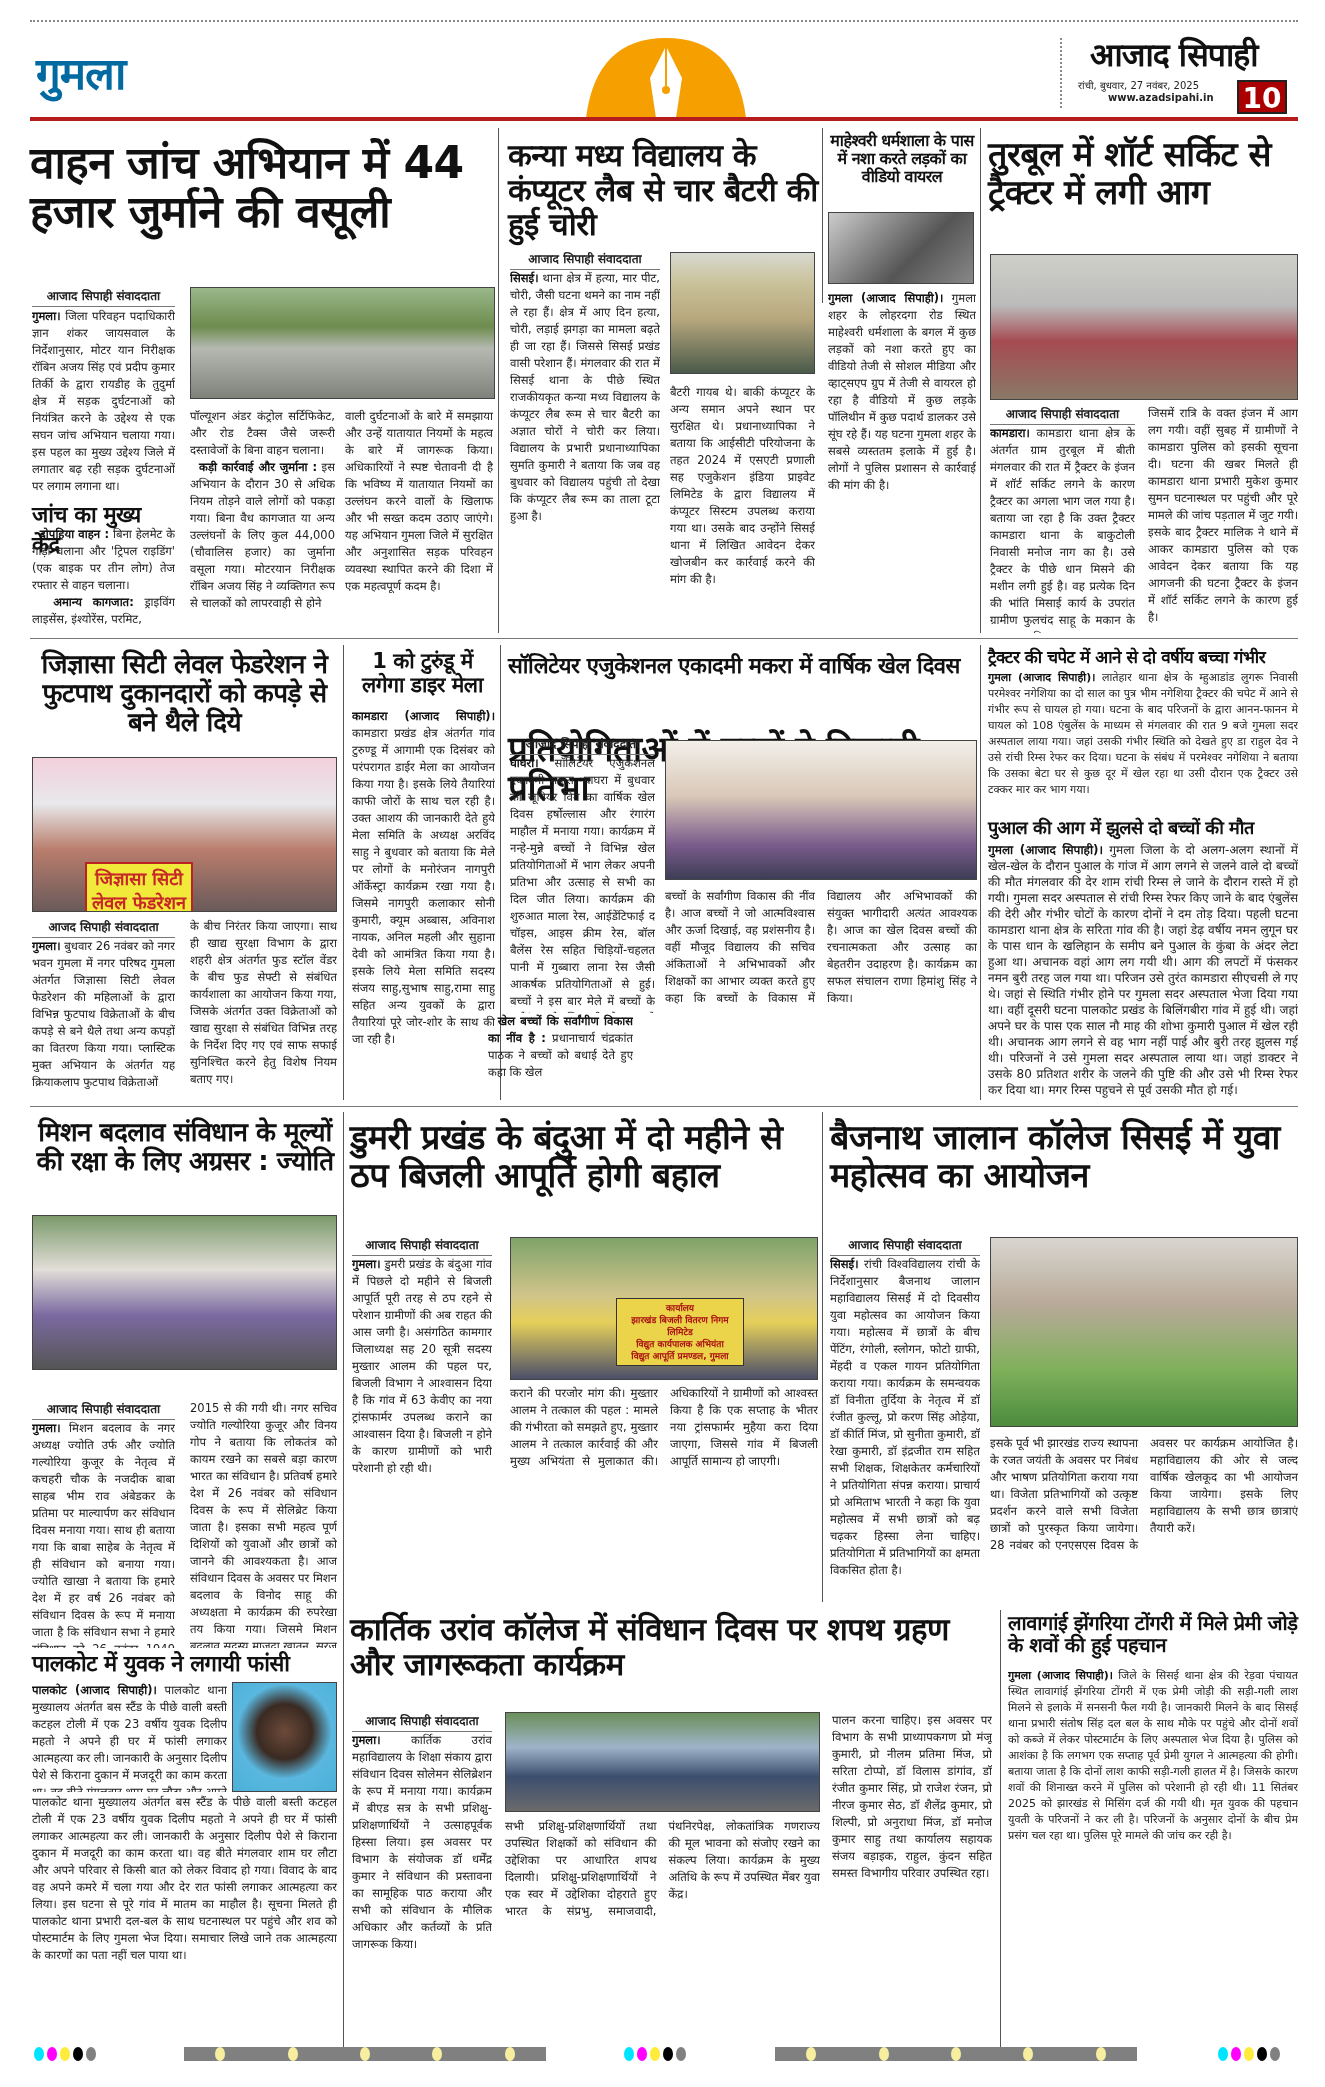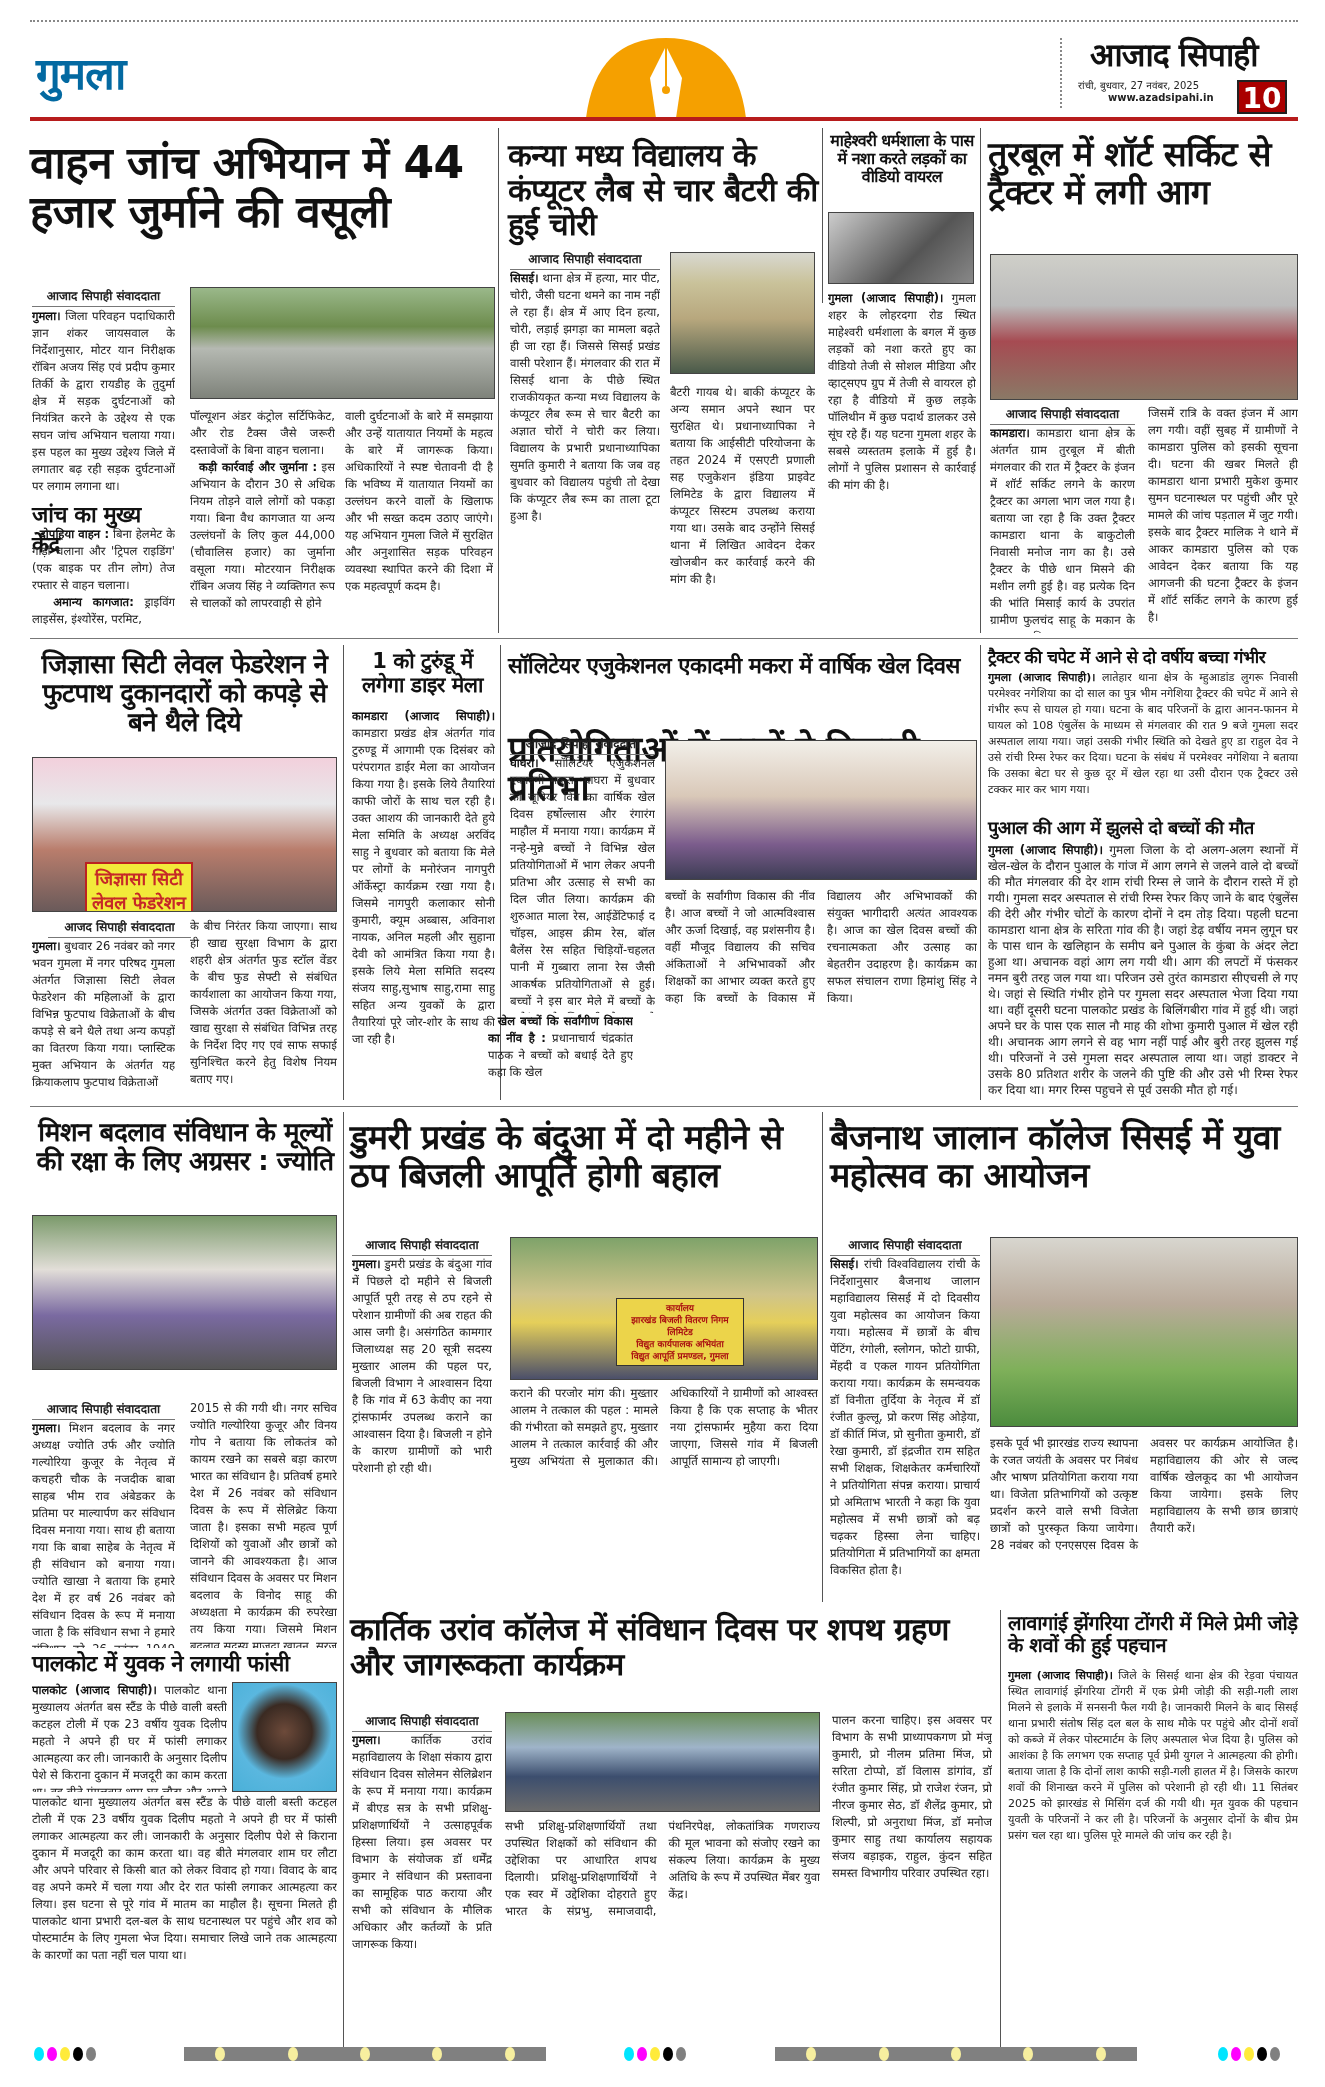--- a/index.html
+++ b/index.html
@@ -109,21 +109,21 @@
 </div>
 <div class="abs body" style="left:1148px;top:405px;width:150px;height:228px;">जिसमें रात्रि के वक्त इंजन में आग लग गयी। वहीं सुबह में ग्रामीणों ने कामडारा पुलिस को इसकी सूचना दी। घटना की खबर मिलते ही कामडारा थाना प्रभारी मुकेश कुमार सुमन घटनास्थल पर पहुंची और पूरे मामले की जांच पड़ताल में जुट गयी। इसके बाद ट्रैक्टर मालिक ने थाने में आकर कामडारा पुलिस को एक आवेदन देकर बताया कि यह आगजनी की घटना ट्रैक्टर के इंजन में शॉर्ट सर्किट लगने के कारण हुई है।</div>
 
 <div class="abs head" style="left:32px;top:650px;width:305px;font-size:26px;text-align:center;">जिज्ञासा सिटी लेवल फेडरेशन ने फुटपाथ दुकानदारों को कपड़े से बने थैले दिये</div>
 <div class="abs photo ph-group" style="left:32px;top:757px;width:305px;height:155px;">
   <div class="sign" style="left:52px;top:60px;width:108px;margin-top:44px;">
     <div>जिज्ञासा सिटी</div>
     <div>लेवल फेडरेशन</div>
   </div>
 </div>
-<div class="abs byline" style="left:48px;top:918px;width:143px;">आजद सिपाही संवाददाता</div>
+<div class="abs byline" style="left:32px;top:918px;width:143px;">आजद सिपाही संवाददाता</div>
 <div class="abs body" style="left:32px;top:938px;width:143px;height:160px;">
   <b>गुमला।</b> <span>बुधवार 26 नवंबर को नगर भवन गुमला में नगर परिषद गुमला अंतर्गत जिज्ञासा सिटी लेवल फेडरेशन की महिलाओं के द्वारा विभिन्न फुटपाथ विक्रेताओं के बीच कपड़े से बने थैले तथा अन्य कपड़ों का वितरण किया गया। प्लास्टिक मुक्त अभियान के अंतर्गत यह क्रियाकलाप फुटपाथ विक्रेताओं</span>
 </div>
 <div class="abs body" style="left:190px;top:918px;width:147px;height:180px;">के बीच निरंतर किया जाएगा। साथ ही खाद्य सुरक्षा विभाग के द्वारा शहरी क्षेत्र अंतर्गत फुड स्टॉल वेंडर के बीच फुड सेफ्टी से संबंधित कार्यशाला का आयोजन किया गया, जिसके अंतर्गत उक्त विक्रेताओं को खाद्य सुरक्षा से संबंधित विभिन्न तरह के निर्देश दिए गए एवं साफ सफाई सुनिश्चित करने हेतु विशेष नियम बताए गए।</div>
 
 <div class="abs head" style="left:350px;top:650px;width:145px;font-size:21px;text-align:center;">1 को टुरुंडू में लगेगा डाइर मेला</div>
 <div class="abs body" style="left:352px;top:708px;width:143px;height:390px;">
   <b>कामडारा (आजाद सिपाही)।</b> <span>कामडारा प्रखंड क्षेत्र अंतर्गत गांव टुरुण्डू में आगामी एक दिसंबर को परंपरागत डाईर मेला का आयोजन किया गया है। इसके लिये तैयारियां काफी जोरों के साथ चल रही है। उक्त आशय की जानकारी देते हुये मेला समिति के अध्यक्ष अरविंद साहु ने बुधवार को बताया कि मेले पर लोगों के मनोरंजन नागपुरी ऑर्केस्ट्रा कार्यक्रम रखा गया है। जिसमे नागपुरी कलाकार सोनी कुमारी, क्यूम अब्बास, अविनाश नायक, अनिल महली और सुहाना देवी को आमंत्रित किया गया है। इसके लिये मेला समिति सदस्य संजय साहु,सुभाष साहु,रामा साहु सहित अन्य युवकों के द्वारा तैयारियां पूरे जोर-शोर के साथ की जा रही है।</span>
 </div>
 

